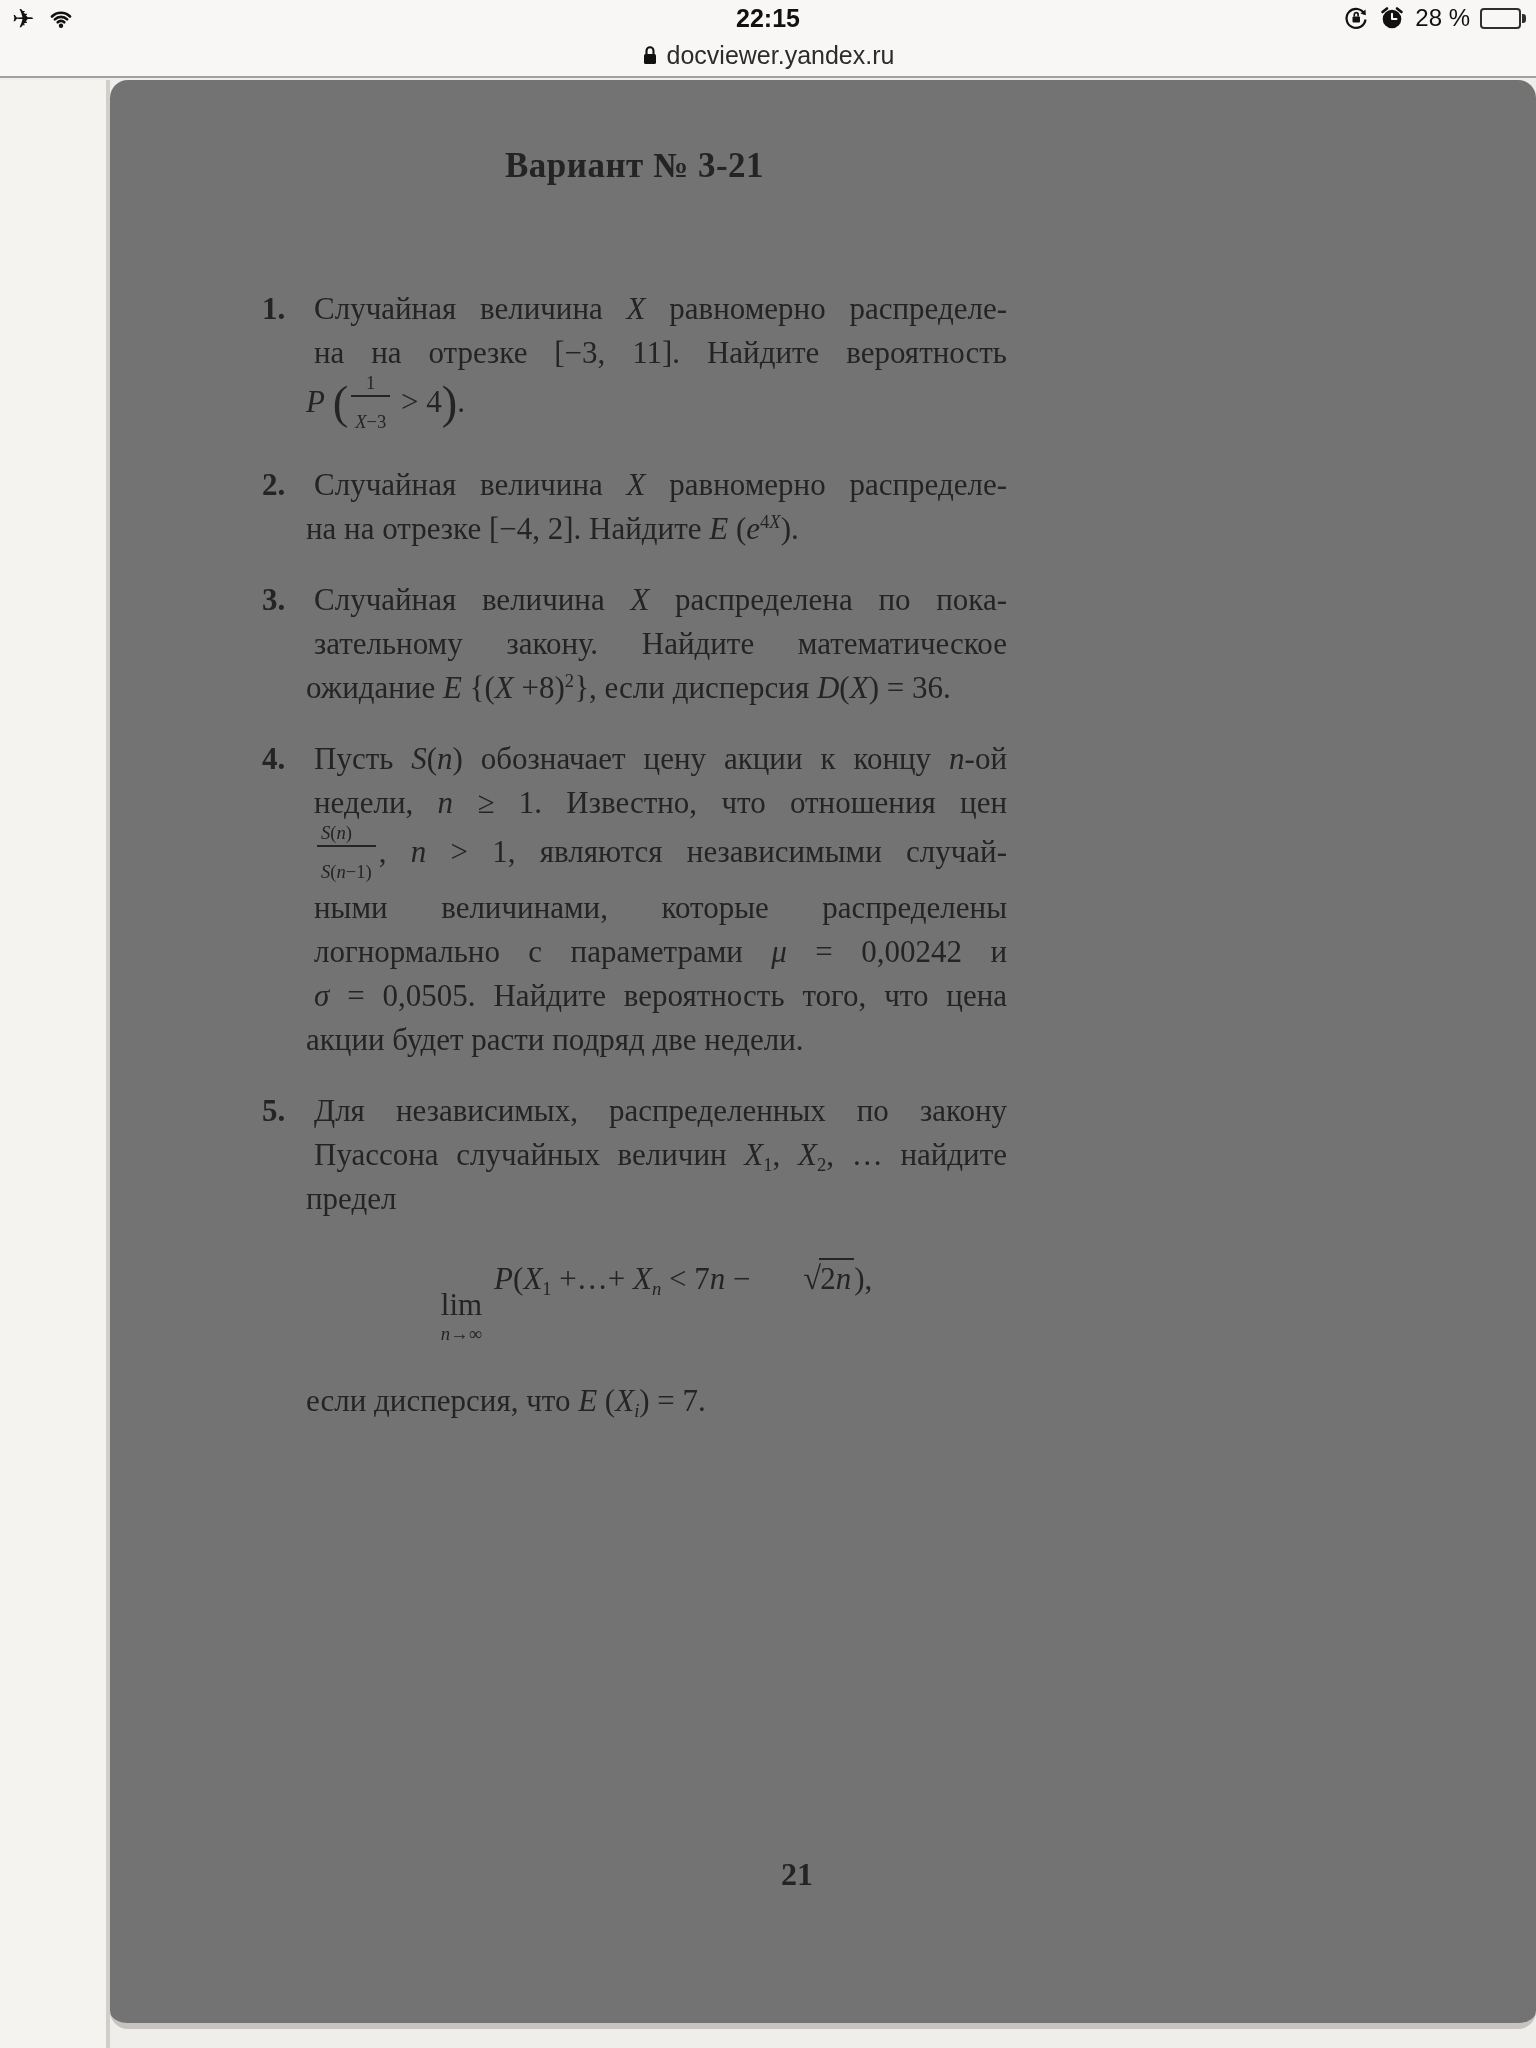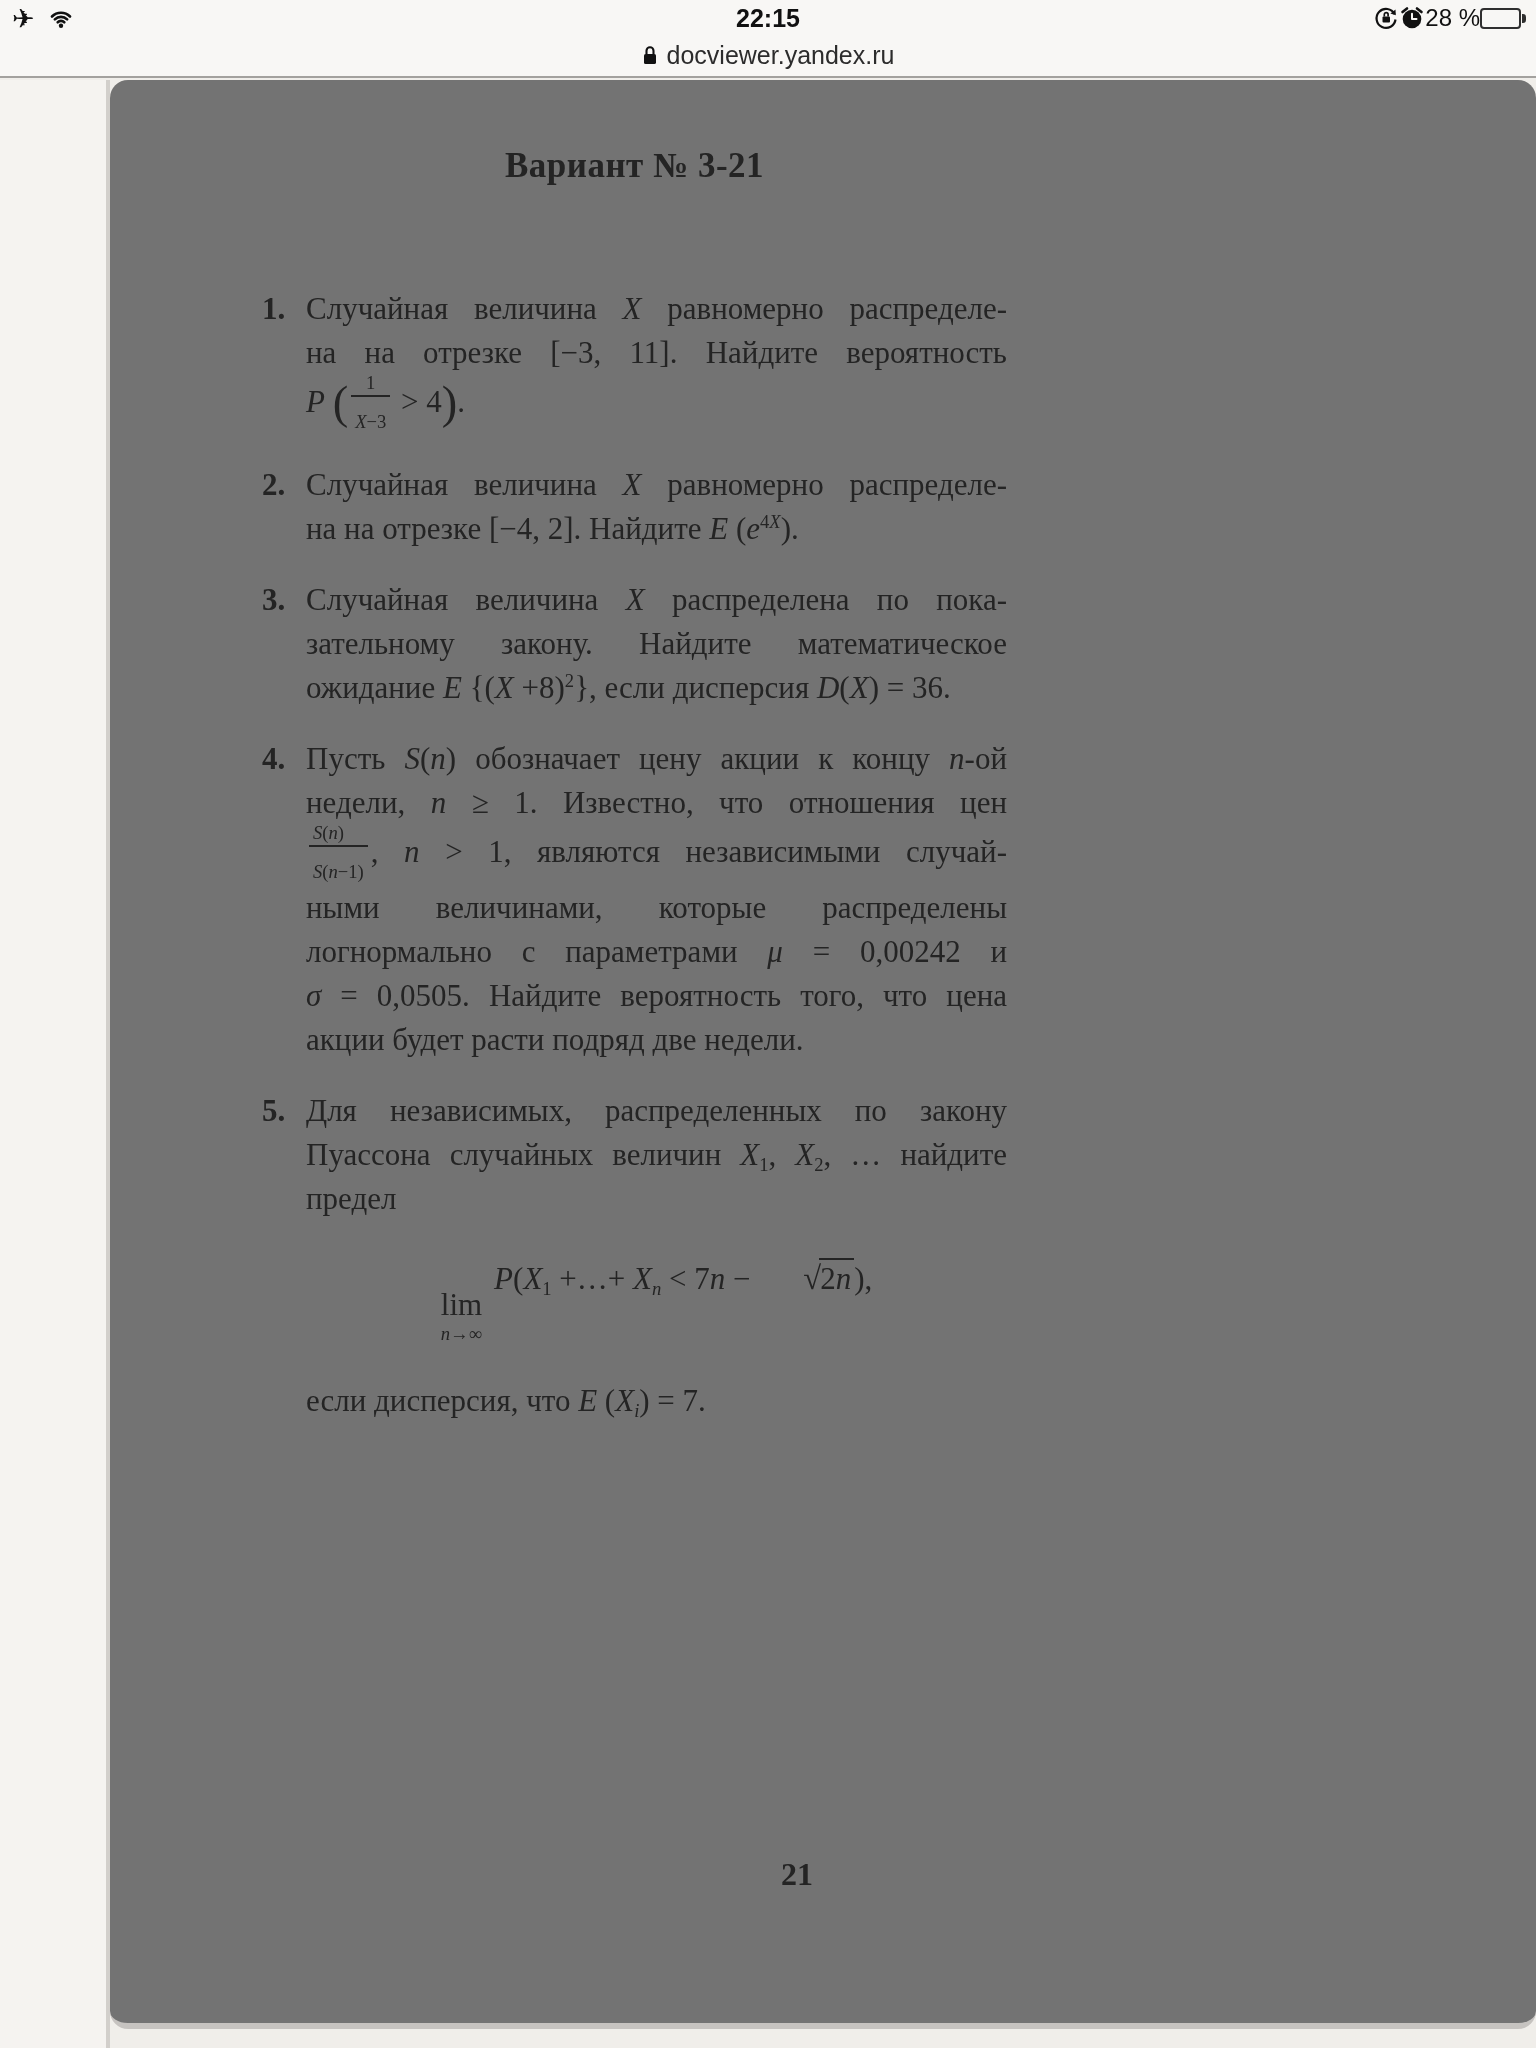--- a/index.html
+++ b/index.html
@@ -9,21 +9,21 @@
     background:#f0eeea; font-family:"Liberation Sans", sans-serif;
   }
 
   
   .chrome { position:absolute; top:0; left:0; right:0; height:78px;
     background:#f8f7f5; border-bottom:2px solid #a3a19e; z-index:5; }
   .status-left { position:absolute; left:12px; top:3px; display:flex; gap:12px; align-items:center; height:30px; }
   .airplane { font-family:"DejaVu Sans", sans-serif; font-size:27px; color:#111; line-height:1; }
   .time { position:absolute; top:4px; left:0; right:0; text-align:center;
     font-weight:bold; font-size:25px; color:#111; }
-  .status-right { position:absolute; right:10px; top:3px; display:flex; align-items:center; height:30px; font-size:24px; color:#111; }
+  .status-right { position:absolute; right:10px; top:3px; display:flex; gap:10px; align-items:center; height:30px; font-size:24px; color:#111; }
   .battery { display:flex; align-items:center; }
   .bat-body { width:41px; height:21px; border:2px solid #2f2f2f; border-radius:4px; padding:2px; }
   .bat-fill { height:100%; background:#111; border-radius:1px; width:28%; }
   .bat-nub { width:4px; height:9px; background:#2f2f2f; border-radius:0 3px 3px 0; margin-left:1px; }
   .url-row { position:absolute; top:34px; left:0; right:0; height:42px;
     display:flex; justify-content:center; align-items:center; gap:9px;
     font-size:25px; color:#2c2c2c; }
 
   
   .content { position:absolute; top:80px; left:0; right:0; bottom:0; background:#f0eeea; }
@@ -35,21 +35,21 @@
   .page-inner { position:absolute; left:152px; top:0; width:745px;
     color:#242424; font-family:"Liberation Serif","DejaVu Serif",serif; font-size:31px; }
   .doc-title { margin-top:66px; text-align:center; font-weight:bold;
     font-size:35px; letter-spacing:0.5px; }
 
   .problem { position:relative; padding-left:44px; margin-top:27px; }
   .problem:first-of-type { margin-top:101px; }
   .pnum { position:absolute; left:0; top:0; font-weight:bold; line-height:44px; }
   .pbody { width:701px; }
   .pline { line-height:44px; hyphens:none; }
-  .pline.j { text-align:justify; text-align-last:justify; }
+  .pline.j { text-align:justify; text-align-last:justify;margin-left:8px; }
   .pline.formula { text-align:center; text-align-last:auto; margin:32px 0 28px; padding:8px 0; line-height:1.1; }
   .pline.tail { margin-top:4px; }
 
   .it { font-style:italic; }
   .page-inner sup { font-size:0.6em; line-height:0; }
   .page-inner sub { font-size:0.6em; line-height:0; vertical-align:-0.3em; }
 
   .frac { display:inline-block; vertical-align:middle; text-align:center;
     font-size:0.6em; line-height:1.15; margin:0 3px; transform:translateY(-3px); }
   .fnum { display:block; border-bottom:2.5px solid #242424; padding:0 4px 2px; }

